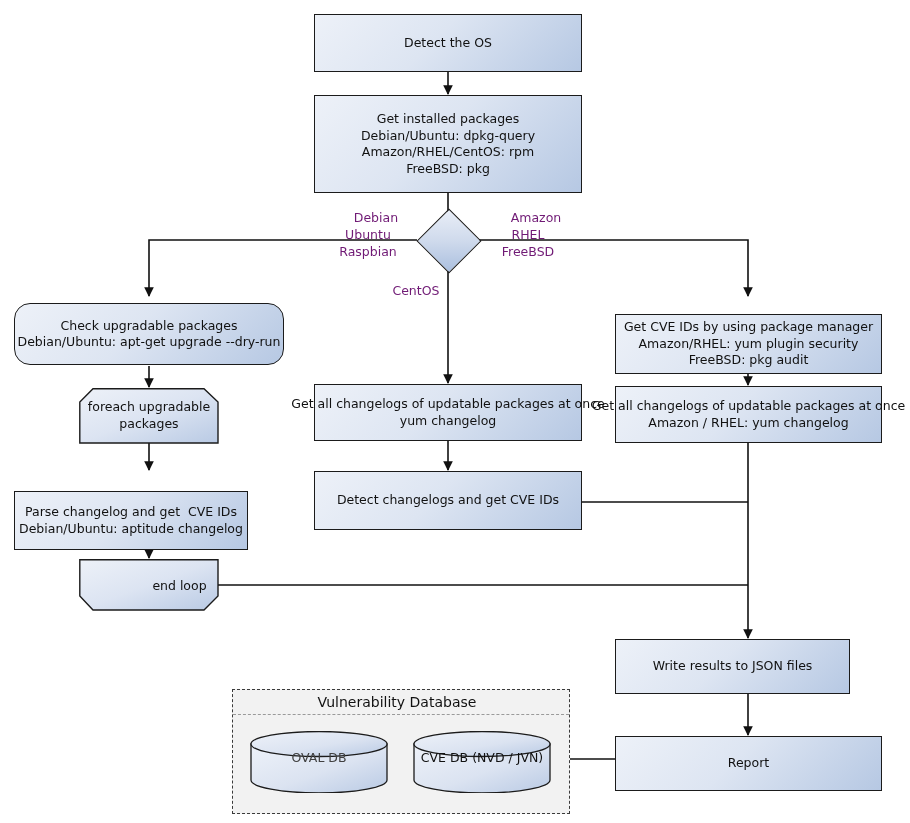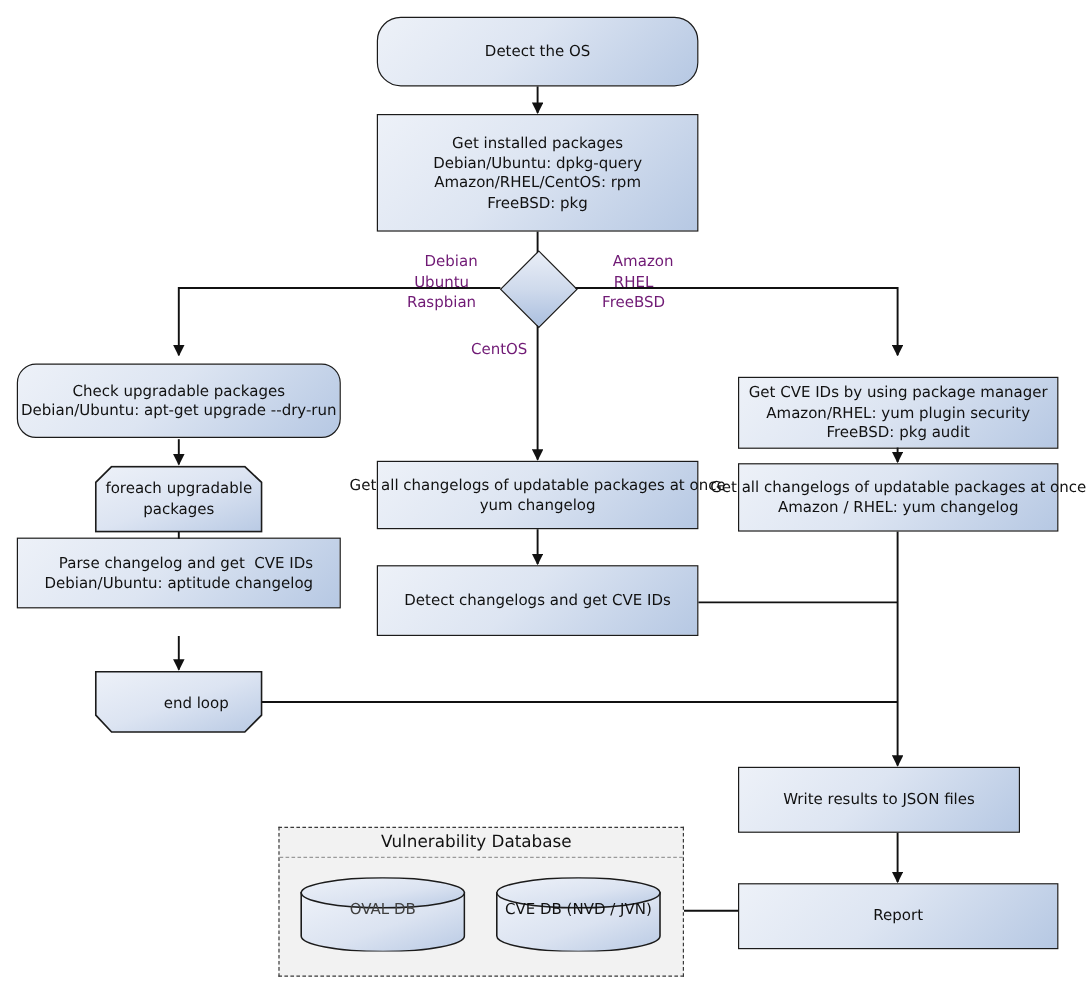--- a/index.html
+++ b/index.html
@@ -63,21 +63,21 @@
       <line x1="748" y1="361" x2="748" y2="385" marker-end="url(#arrow)"></line>
 
       <line x1="748" y1="443" x2="748" y2="638" marker-end="url(#arrow)"></line>
 
       <line x1="748" y1="694" x2="748" y2="735" marker-end="url(#arrow)"></line>
 
       <line x1="570" y1="759" x2="615" y2="759"></line>
     </g>
   </svg>
 
-  <div class="node" style="left:314px;top:14px;width:268px;height:58px;border-radius:20px;">
+  <div class="node" style="left:314px;top:14px;width:268px;height:58px;">
     <span class="txt">Detect the OS</span>
   </div>
 
   <div class="node" style="left:314px;top:95px;width:268px;height:98px;">
     <span class="txt">Get installed packages
 Debian/Ubuntu: dpkg-query
 Amazon/RHEL/CentOS: rpm
 FreeBSD: pkg</span>
   </div>
 
@@ -110,36 +110,36 @@
         <stop offset="100%" stop-color="#b9cae4"></stop>
       </linearGradient>
     </defs>
     <path d="M 14 0.8 L 125 0.8 L 139 14 L 139 55 L 0.8 55 L 0.8 14 Z" fill="url(#gradLoop1)" stroke="#1b1b1b" stroke-width="1.4"></path>
   </svg>
   <div style="position:absolute;left:79px;top:388px;width:140px;height:56px;display:flex;align-items:center;justify-content:center;text-align:center;font-size:12.5px;line-height:1.35;color:#111;">
     <span class="txt">foreach
 upgradable  packages</span>
   </div>
 
-  <div class="node" style="left:14px;top:448px;width:270px;height:59px;text-align:right;">
+  <div class="node" style="left:14px;top:491px;width:234px;height:59px;">
     <span class="txt">Parse changelog and get  CVE IDs
 Debian/Ubuntu: aptitude changelog</span>
   </div>
 
   <svg class="loop-outline" style="left:79px;top:559px;width:140px;height:52px;" viewBox="0 0 140 52">
     <defs>
       <linearGradient id="gradLoop2" x1="0" y1="0" x2="1" y2="1">
         <stop offset="0%" stop-color="#edf1f8"></stop>
         <stop offset="50%" stop-color="#dce4f2"></stop>
         <stop offset="100%" stop-color="#b9cae4"></stop>
       </linearGradient>
     </defs>
     <path d="M 0.8 0.8 L 139 0.8 L 139 37 L 125 51 L 14 51 L 0.8 37 Z" fill="url(#gradLoop2)" stroke="#1b1b1b" stroke-width="1.4"></path>
   </svg>
-  <div style="position:absolute;left:79px;top:559px;width:169px;height:52px;display:flex;align-items:center;justify-content:center;text-align:center;font-size:12.5px;color:#111;">
+  <div style="position:absolute;left:79px;top:559px;width:169px;height:52px;display:flex;align-items:center;justify-content:center;text-align:center;font-size:12.5px;color:#111;padding-left:16px;">
     <span class="txt">end loop</span>
   </div>
 
   <div class="node overflow" style="left:314px;top:384px;width:268px;height:57px;">
     <span class="txt">Get all changelogs of updatable packages at once
 yum changelog</span>
   </div>
 
   <div class="node" style="left:314px;top:471px;width:268px;height:59px;">
     <span class="txt">Detect changelogs and get CVE IDs</span>

